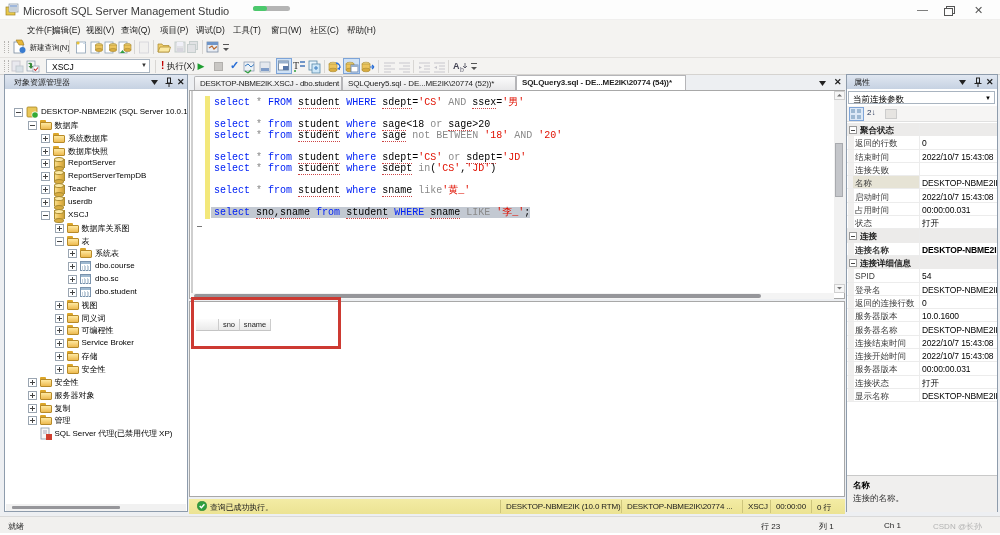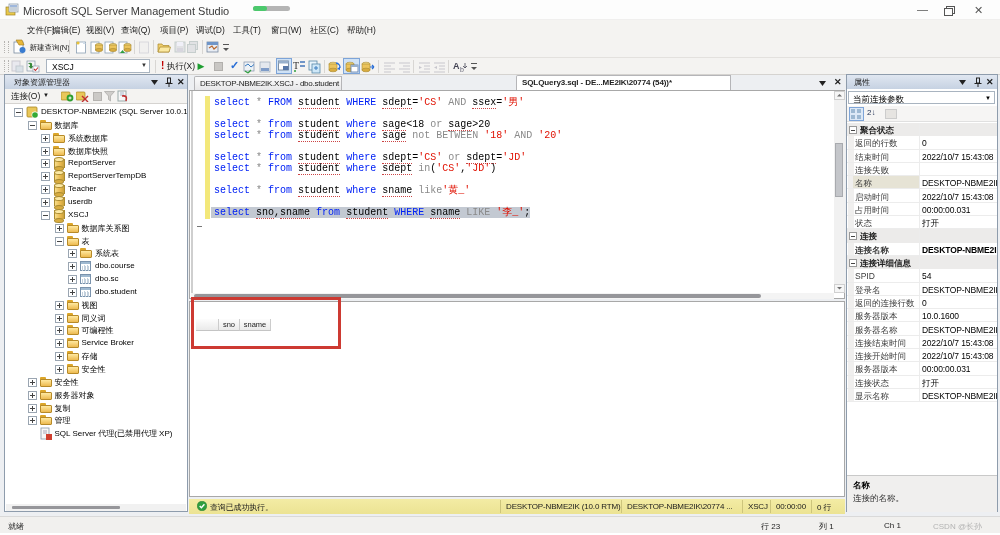--- a/index.html
+++ b/index.html
@@ -302,43 +302,20 @@
    <svg width="7" height="5" style="position:absolute;left:146px;top:5px;">
         <path d="M0 0 L7 0 L3.5 5 Z" fill="#222"></path>
       </svg>
    <svg width="8" height="10" style="position:absolute;left:160px;top:2px;">
         <rect x="2.5" y="1" width="3" height="5" fill="none" stroke="#222"></rect>
         <line x1="0.5" y1="6.5" x2="7.5" y2="6.5" stroke="#222"></line>
         <line x1="4" y1="6.5" x2="4" y2="10" stroke="#222"></line>
       </svg>
    <span style="position:absolute;left:172px;top:2px;font-size:9px;font-weight:bold;">✕</span>
  </div>
- <div class="abs" id="oe-tools">
-   <span style="position:absolute;left:6px;top:2px;">连接(O)</span>
-      <span style="position:absolute;left:38px;top:3px;font-size:6px;">▼</span>
-   <svg width="13" height="12" style="position:absolute;left:56px;top:1px;">
-        <rect x="0" y="2" width="9" height="8" rx="1" fill="#e9c75a" stroke="#a8861e" stroke-width="0.7"></rect>
-        <circle cx="9" cy="8" r="3.4" fill="#2e9e2e"></circle>
-        <path d="M7.5 8 L10.5 8 M9 6.5 L9 9.5" stroke="#fff" stroke-width="1"></path>
-      </svg>
-   <svg width="13" height="12" style="position:absolute;left:71px;top:1px;">
-        <rect x="0" y="2" width="9" height="8" rx="1" fill="#e9c75a" stroke="#a8861e" stroke-width="0.7"></rect>
-        <path d="M6 6 L12 12 M12 6 L6 12" stroke="#c03030" stroke-width="1.4"></path>
-      </svg>
-   <div style="position:absolute;left:88px;top:3px;width:7px;height:7px;background:#cbc9c6;border:1px solid #b5b3b0;"></div>
-   <svg width="11" height="11" style="position:absolute;left:99px;top:2px;">
-        <path d="M0.5 0.5 L10.5 0.5 L6.5 5 L6.5 10 L4.5 8.5 L4.5 5 Z" fill="#cfcdca" stroke="#a8a6a3" stroke-width="0.7"></path>
-      </svg>
-   <svg width="13" height="12" style="position:absolute;left:112px;top:1px;">
-        <rect x="1" y="1" width="8" height="10" fill="#f6f6f6" stroke="#9aa"></rect>
-        <line x1="3" y1="3" x2="7" y2="3" stroke="#abc"></line>
-        <line x1="3" y1="5" x2="7" y2="5" stroke="#abc"></line>
-        <path d="M5 6 Q11 5 9 11" fill="none" stroke="#c03030" stroke-width="1.6"></path>
-      </svg>
- </div>
  <div class="abs" id="tree">
       <div class="trow" style="left:0;top:1px;">
         <span class="pm " style="left:9px;"></span>
         <svg class="ticon16" style="left:21px;" width="13" height="13">
           <rect x="1" y="1" width="10" height="10" rx="1" fill="#e9c75a" stroke="#a8861e" stroke-width="0.8"></rect>
           <circle cx="9" cy="9" r="3.4" fill="#fff"></circle>
           <circle cx="9" cy="9" r="2.8" fill="#35a935"></circle>
         </svg>
         <span class="lbl" style="left:36px;">DESKTOP-NBME2IK (SQL Server 10.0.160</span>
       </div>
@@ -485,21 +462,24 @@
  <div class="abs" style="left:1px;top:429px;width:180px;height:7px;background:#f1f1f1;">
    <div style="position:absolute;left:6px;top:2px;width:108px;height:3px;background:#96969a;border-radius:1px;"></div>
  </div>
 </div>
 
 <div class="abs" id="well">
  <div class="abs" id="tabs">
    <div class="tab" style="left:5px;width:148px;">
         <span style="letter-spacing:-0.25px;">DESKTOP-NBME2IK.XSCJ - dbo.student</span>
       </div>
-   <div class="tab act" style="left:327px;width:215px;">
+   <div class="tab" style="left:153px;width:174px;">
+        <span>SQLQuery5.sql - DE...ME2IK\20774 (52))*</span>
+      </div>
+   <div class="tab act" style="left:327px;width:170px;">
         <span>SQLQuery3.sql - DE...ME2IK\20774 (54))*</span>
       </div>
    <svg width="7" height="5" style="position:absolute;left:630px;top:6px;">
         <path d="M0 0 L7 0 L3.5 5 Z" fill="#222"></path>
       </svg>
    <span style="position:absolute;left:645px;top:2px;font-size:9px;color:#222;font-weight:bold;">✕</span>
  </div>
  <div class="abs" id="editor">
   <div class="abs" id="ed-strip"></div>
   <div class="abs" id="ybar"></div>

